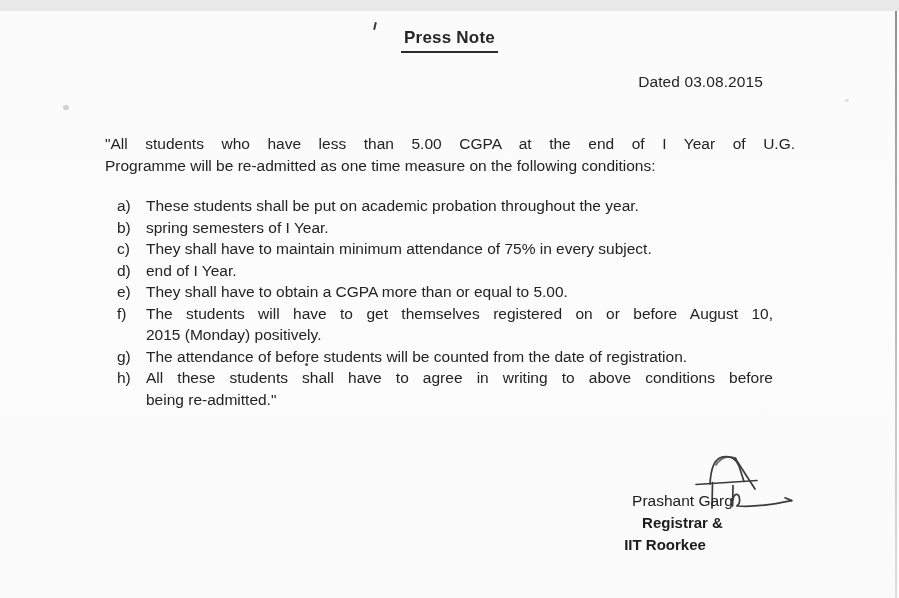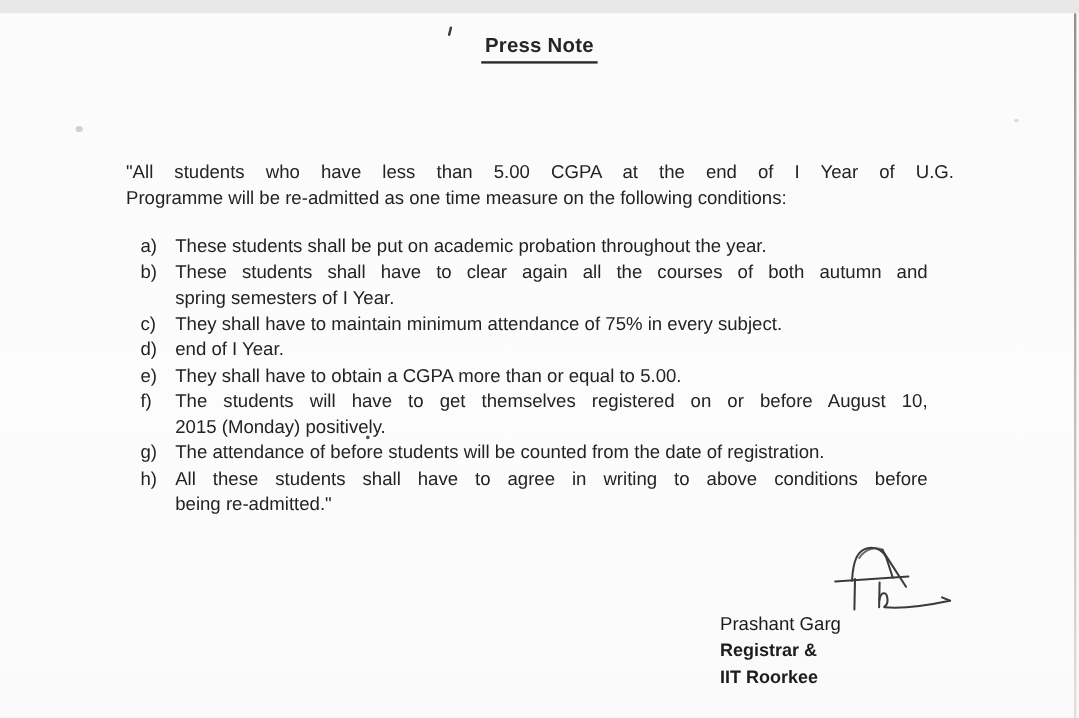--- a/index.html
+++ b/index.html
@@ -56,22 +56,22 @@
     font-size:15.5px;line-height:21.5px;color:#232323;
   }
   .cond-item{display:flex;align-items:flex-start;}
   .cond-marker{flex:0 0 29px;}
   .cond-text{flex:1 1 auto;min-width:0;}
   
   .signature-svg{
     position:absolute;left:693px;top:441px;width:102px;height:58px;
   }
   .sig-block{
-    position:absolute;top:499px;left:600px;width:165px;
-    text-align:left;line-height:22px;color:#1c1c1c;
+    position:absolute;top:479px;left:600px;width:165px;
+    text-align:center;line-height:22px;color:#1c1c1c;
   }
   .sig-name{font-size:15.5px;font-weight:400;}
   .sig-bold{font-size:15px;font-weight:700;}
   .sig-org{margin-right:35px;}
   
   .speck-1{
     position:absolute;left:63px;top:94px;width:6px;height:5px;
     background:#b3a7ae;border-radius:50%;opacity:.55;
   }
   .speck-2{
@@ -88,38 +88,38 @@
 
 <div class="page">
 
   <div class="edge-shadow"></div>
 
   <div class="title-tick"></div>
   <div class="title-wrap">
     <span class="title">Press Note</span>
   </div>
 
+  <div class="date-line">Dated 03.08.2015</div>
 
   <div class="intro">
     <div class="line just">"All students who have less than 5.00 CGPA at the end of I Year of U.G.</div>
     <div class="line">Programme will be re-admitted as one time measure on the following conditions:</div>
   </div>
 
   <div class="conditions">
     <div class="cond-item">
       <span class="cond-marker">a)</span>
       <span class="cond-text">
           <div class="line">These students shall be put on academic probation throughout the year.</div>
         </span>
     </div>
 
     <div class="cond-item">
       <span class="cond-marker">b)</span>
       <span class="cond-text">
-          <div class="line just">These students shall have to clear again all the courses of both autumn and</div>
           <div class="line">spring semesters of I Year.</div>
         </span>
     </div>
 
     <div class="cond-item">
       <span class="cond-marker">c)</span>
       <span class="cond-text">
           <div class="line">They shall have to maintain minimum attendance of 75% in every subject.</div>
         </span>
     </div>

